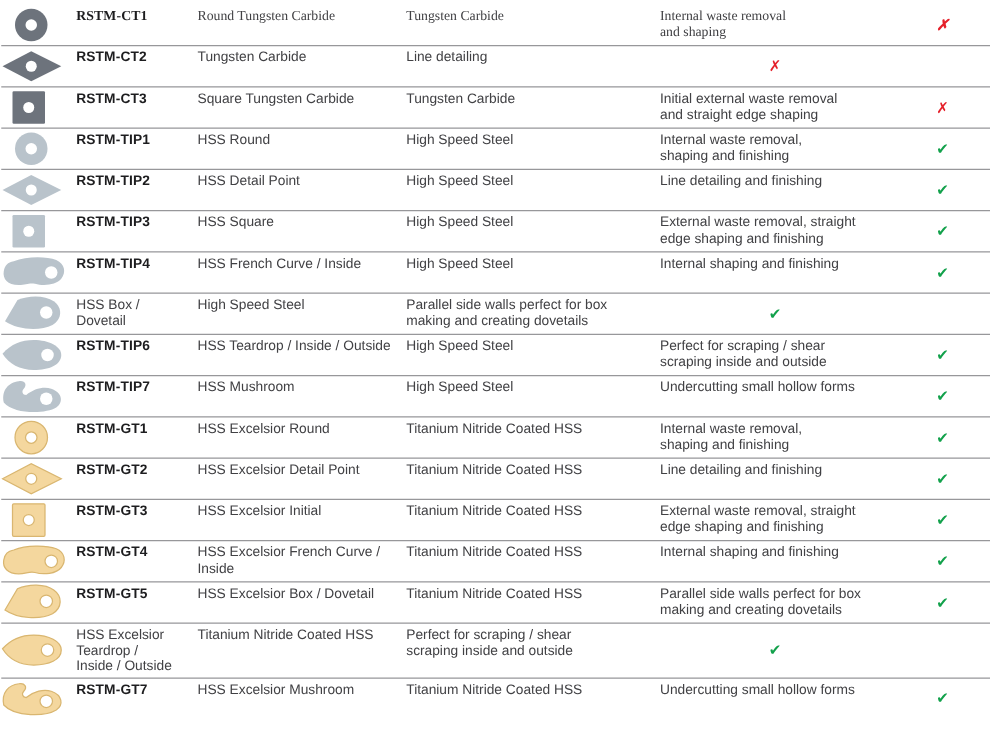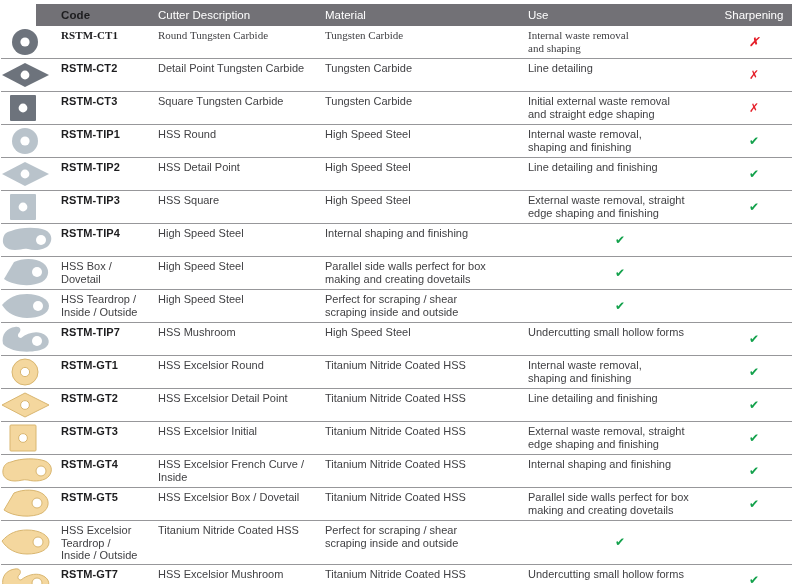--- a/index.html
+++ b/index.html
@@ -46,29 +46,20 @@
   svg.shape-steel{fill:var(--steel-cutter,#b9c3cb);}
   svg.shape-gold{fill:var(--gold-cutter,#f4d79e);stroke:var(--gold-outline,#d9b670);stroke-width:1;}
   svg .hole{fill:#ffffff;}
 </style>
 </head>
 <body>
 
 <div class="page">
   <div class="table">
 
-    <div class="thead grid">
-      <div class="thead-bg"></div>
-      <div class="th c-icon"></div>
-      <div class="th c-code">Code</div>
-      <div class="th c-desc">Cutter Description</div>
-      <div class="th c-mat">Material</div>
-      <div class="th c-use">Use</div>
-      <div class="th c-sharp">Sharpening</div>
-    </div>
 
     <div id="rows">
   <div class="row grid">
     <div class="cell c-icon"><svg class="shape shape-dark" width="54" height="30" viewBox="0 0 54 30">
               <circle cx="24" cy="15" r="13"></circle>
               <circle class="hole" cx="24" cy="15" r="4.6"></circle>
             </svg></div>
     <div class="cell c-code">RSTM-CT1</div>
     <div class="cell c-desc">Round Tungsten Carbide</div>
     <div class="cell c-mat">Tungsten Carbide</div>
@@ -76,21 +67,20 @@
 and shaping</div>
     <div class="cell c-sharp"><span class="mark-no">✗</span></div>
   </div>
 
   <div class="row grid">
     <div class="cell c-icon"><svg class="shape shape-dark" width="54" height="30" viewBox="0 0 54 30">
               <path d="M1,15 L24,3 L48,15 L24,27 Z"></path>
               <circle class="hole" cx="24" cy="15" r="4.4"></circle>
             </svg></div>
     <div class="cell c-code">RSTM-CT2</div>
-    <div class="cell c-desc">Detail Point Tungsten Carbide</div>
     <div class="cell c-mat">Tungsten Carbide</div>
     <div class="cell c-use">Line detailing</div>
     <div class="cell c-sharp"><span class="mark-no">✗</span></div>
   </div>
 
   <div class="row grid">
     <div class="cell c-icon"><svg class="shape shape-dark" width="54" height="30" viewBox="0 0 54 30">
               <rect x="9" y="2" width="26" height="26" rx="1"></rect>
               <circle class="hole" cx="22" cy="15" r="4.4"></circle>
             </svg></div>
@@ -139,20 +129,21 @@
 edge shaping and finishing</div>
     <div class="cell c-sharp"><span class="mark-yes">✔</span></div>
   </div>
 
   <div class="row grid">
     <div class="cell c-icon"><svg class="shape shape-steel" width="54" height="30" viewBox="0 0 54 30">
               <path d="M10,6 C20,2 36,2 44,5 C51,8 52,15 48,20 C44,25 34,26 27,24 C22,23 20,25 14,25 C5,25 1,20 2,14 C3,9 5,7 10,6 Z"></path>
               <circle class="hole" cx="40" cy="15" r="5"></circle>
             </svg></div>
     <div class="cell c-code">RSTM-TIP4</div>
+    <div class="cell c-desc">HSS French Curve / Inside</div>
     <div class="cell c-mat">High Speed Steel</div>
     <div class="cell c-use">Internal shaping and finishing</div>
     <div class="cell c-sharp"><span class="mark-yes">✔</span></div>
   </div>
 
   <div class="row grid">
     <div class="cell c-icon"><svg class="shape shape-steel" width="54" height="30" viewBox="0 0 54 30">
               <path d="M3,21 L13,4 C22,0 35,0 42,5 C49,10 49,19 41,24 C31,29 13,28 3,21 Z"></path>
               <circle class="hole" cx="36" cy="14" r="5"></circle>
             </svg></div>
@@ -161,20 +152,21 @@
     <div class="cell c-use">Parallel side walls perfect for box
 making and creating dovetails</div>
     <div class="cell c-sharp"><span class="mark-yes">✔</span></div>
   </div>
 
   <div class="row grid">
     <div class="cell c-icon"><svg class="shape shape-steel" width="54" height="30" viewBox="0 0 54 30">
               <path d="M1,14 C8,6 16,3 26,3 C38,3 48,8 48,15 C48,23 38,27 26,27 C15,27 6,22 1,14 Z"></path>
               <circle class="hole" cx="37" cy="15" r="5"></circle>
             </svg></div>
+    <div class="cell c-code">RSTM-TIP6</div>
     <div class="cell c-desc">HSS Teardrop / Inside / Outside</div>
     <div class="cell c-mat">High Speed Steel</div>
     <div class="cell c-use">Perfect for scraping / shear
 scraping inside and outside</div>
     <div class="cell c-sharp"><span class="mark-yes">✔</span></div>
   </div>
 
   <div class="row grid">
     <div class="cell c-icon"><svg class="shape shape-steel" width="54" height="30" viewBox="0 0 54 30">
               <path d="M2,20 C0,10 6,4 14,3 C19,2 21,6 18,9 C16,11 17,14 20,14 C26,9 34,7 40,9 C49,12 50,20 44,24 C36,29 11,30 2,20 Z"></path>

